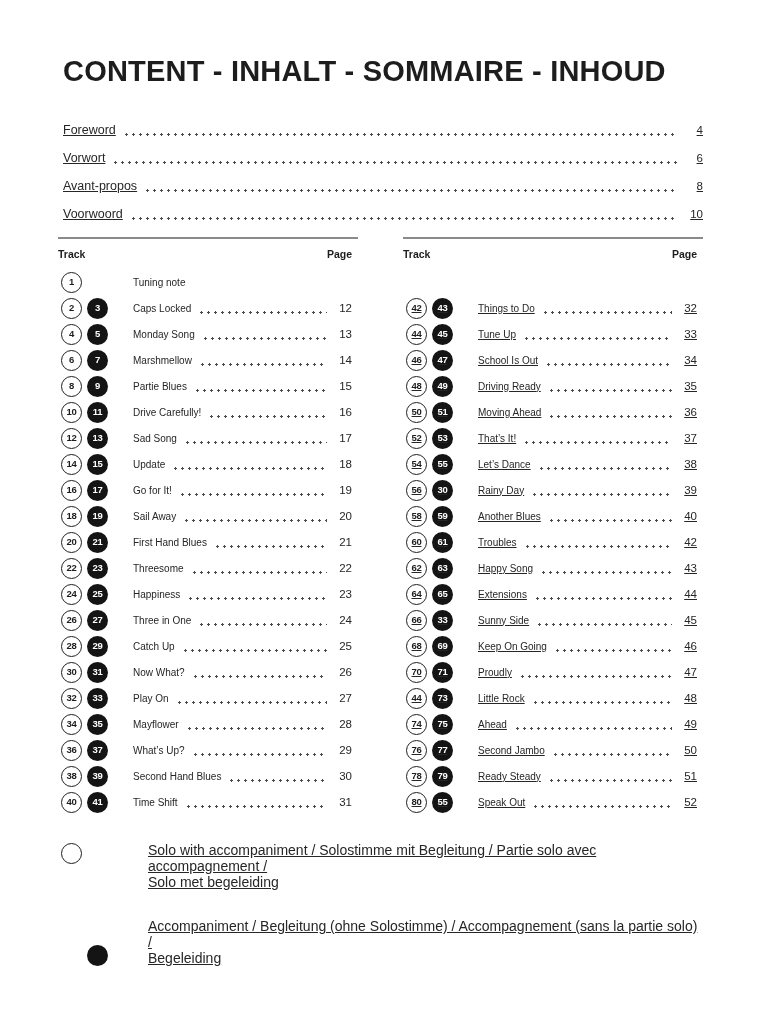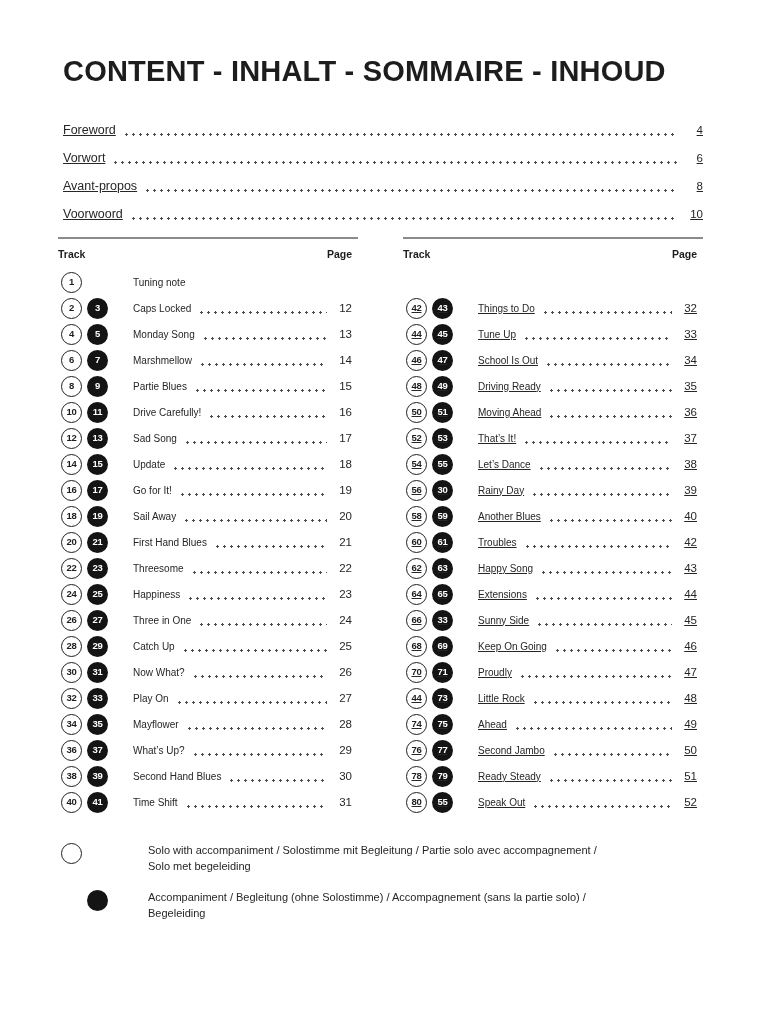--- a/index.html
+++ b/index.html
@@ -59,23 +59,23 @@
     font-size:9.5px;font-weight:700;letter-spacing:-0.3px;line-height:1;
   }
   .circle.open{background:#fff;border:1.5px solid var(--circle-border);color:#1d1d1d;}
   .circle.filled{width:21px;height:21px;background:var(--circle-filled);color:#fff;border:none;}
   .hide{visibility:hidden;}
   .track-title{font-size:10px;margin-left:25px;white-space:nowrap;}
   .page-num{font-size:11.5px;min-width:18px;text-align:right;}
 
   .legend{margin-top:27px;}
   .legend-row{display:flex;align-items:flex-start;padding-left:3px;}
-  .legend-row + .legend-row{margin-top:15px;}
+  .legend-row + .legend-row{margin-top:28px;align-items:flex-end;}
   .legend-row .slot{margin-top:1px;}
-  .legend-text{margin-left:40px;font-size:11px;line-height:16px;}
+  .legend-text{margin-left:40px;font-size:14px;line-height:16px;text-decoration:underline;}
 </style>
 </head>
 <body>
 
 <div class="page">
 
   <h1 class="doc-title">CONTENT - INHALT - SOMMAIRE - INHOUD</h1>
 
   <div class="foreword" id="foreword-list">
   <div class="fw-row">

